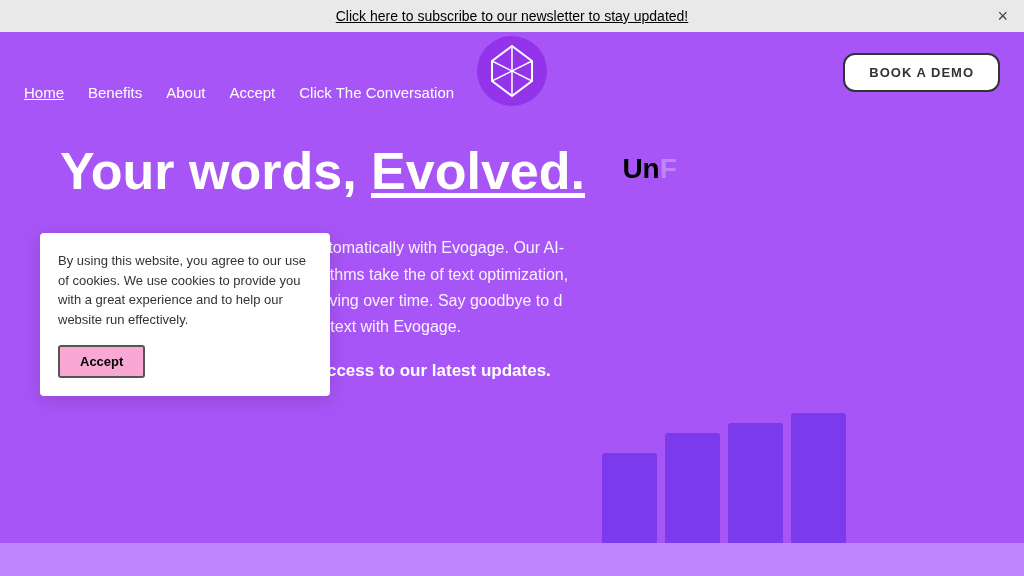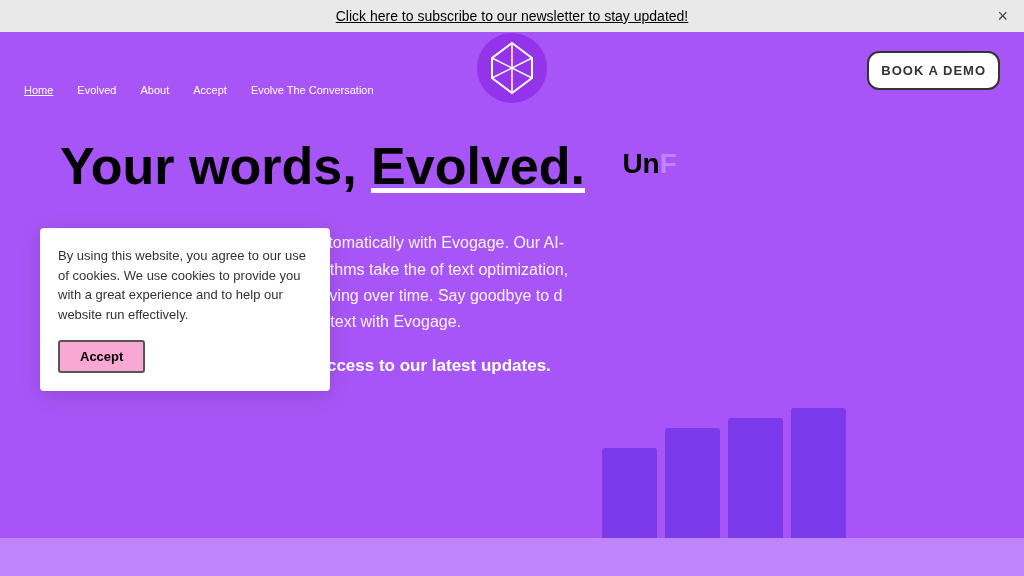--- a/index.html
+++ b/index.html
@@ -50,42 +50,42 @@
     }
     .nav-links-left {
       display: flex;
       flex-wrap: wrap;
       gap: 8px 24px;
       flex: 1;
     }
     .nav-link {
       color: white;
       text-decoration: none;
-      font-size: 11px;
+      font-size: 15px;
       white-space: nowrap;
       margin-top: 40px;
     }
     .nav-link.active {
       text-decoration: underline;
     }
     .nav-logo {
       position: absolute;
       left: 50%;
       transform: translateX(-50%);
     }
     .nav-logo svg {
       width: 70px;
       height: 70px;
     }
     .book-demo-btn {
       margin-left: auto;
       background: white;
       color: #333;
       border: 2px solid #333;
-      padding: 10px 12px;
+      padding: 10px 24px;
       font-size: 13px;
       font-weight: 700;
       letter-spacing: 1px;
       cursor: pointer;
       border-radius: 12px;
     }
 
     
     .hero {
       background: #a855f7;
@@ -98,21 +98,21 @@
     .hero-left {
       flex: 0 0 60%;
       color: white;
     }
 
     .hero-title {
       font-size: 52px;
       font-weight: 700;
       line-height: 1.1;
       margin-bottom: 35px;
-      color: #000000;
+      color: #ffffff;
     }
     .hero-title .evolved {
       text-decoration: underline;
       text-decoration-color: white;
       text-underline-offset: 4px;
     }
 
     .hero-desc {
       font-size: 16px;
       line-height: 1.65;
@@ -201,24 +201,24 @@
 <body>
 
 <div class="announcement-bar">
   <a href="#">Click here to subscribe to our newsletter to stay updated!</a>
   <button class="announcement-close">×</button>
 </div>
 
 <nav class="navbar">
   <div class="nav-links-left">
     <a class="nav-link active" href="#">Home</a>
-    <a class="nav-link" href="#">Evolved</a>
+    <a class="nav-link" href="#">Benefits</a>
     <a class="nav-link" href="#">About</a>
     <a class="nav-link" href="#">Accept</a>
-    <a class="nav-link" href="#">Evolve The Conversation</a>
+    <a class="nav-link" href="#">Click The Conversation</a>
   </div>
 
   <div class="nav-logo">
     <svg viewBox="0 0 70 70" xmlns="http://www.w3.org/2000/svg">
       <circle cx="35" cy="35" r="35" fill="#9333ea"></circle>
       <polygon points="35,10 55,25 55,45 35,60 15,45 15,25" fill="none" stroke="white" stroke-width="2"></polygon>
       <line x1="15" y1="25" x2="55" y2="45" stroke="white" stroke-width="1.5"></line>
       <line x1="55" y1="25" x2="15" y2="45" stroke="white" stroke-width="1.5"></line>
       <line x1="35" y1="10" x2="35" y2="60" stroke="white" stroke-width="1.5"></line>
     </svg>

